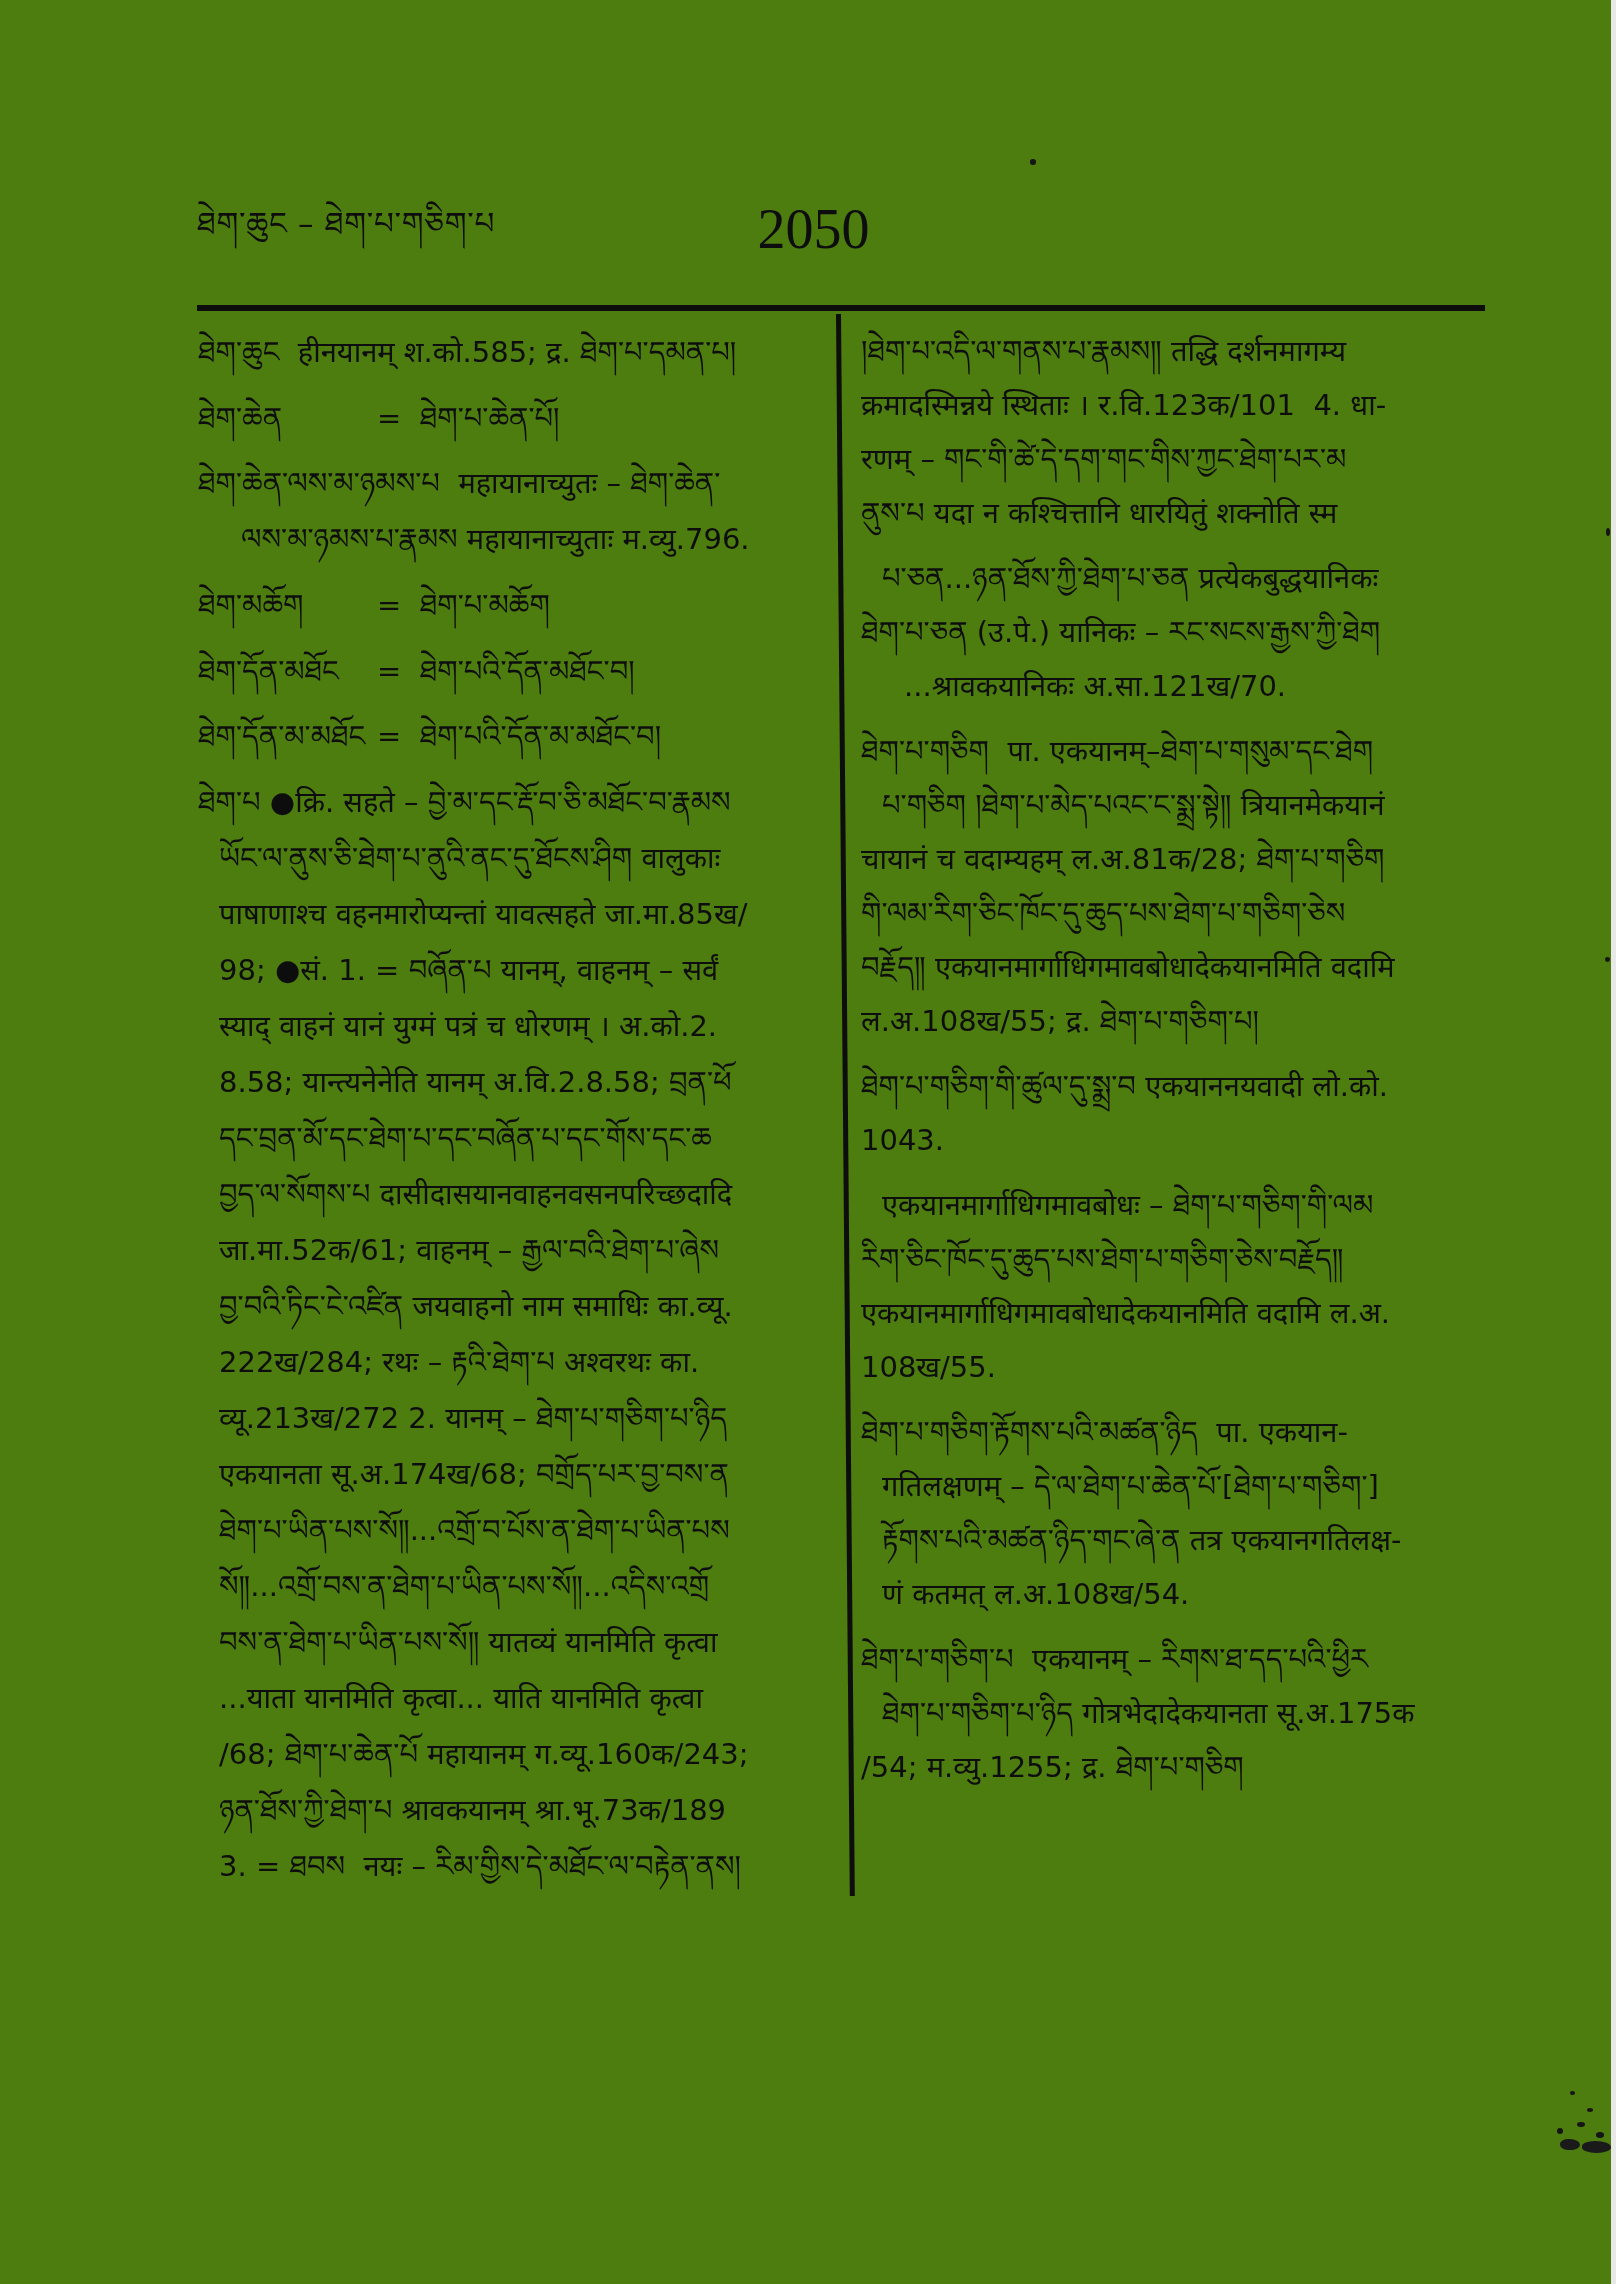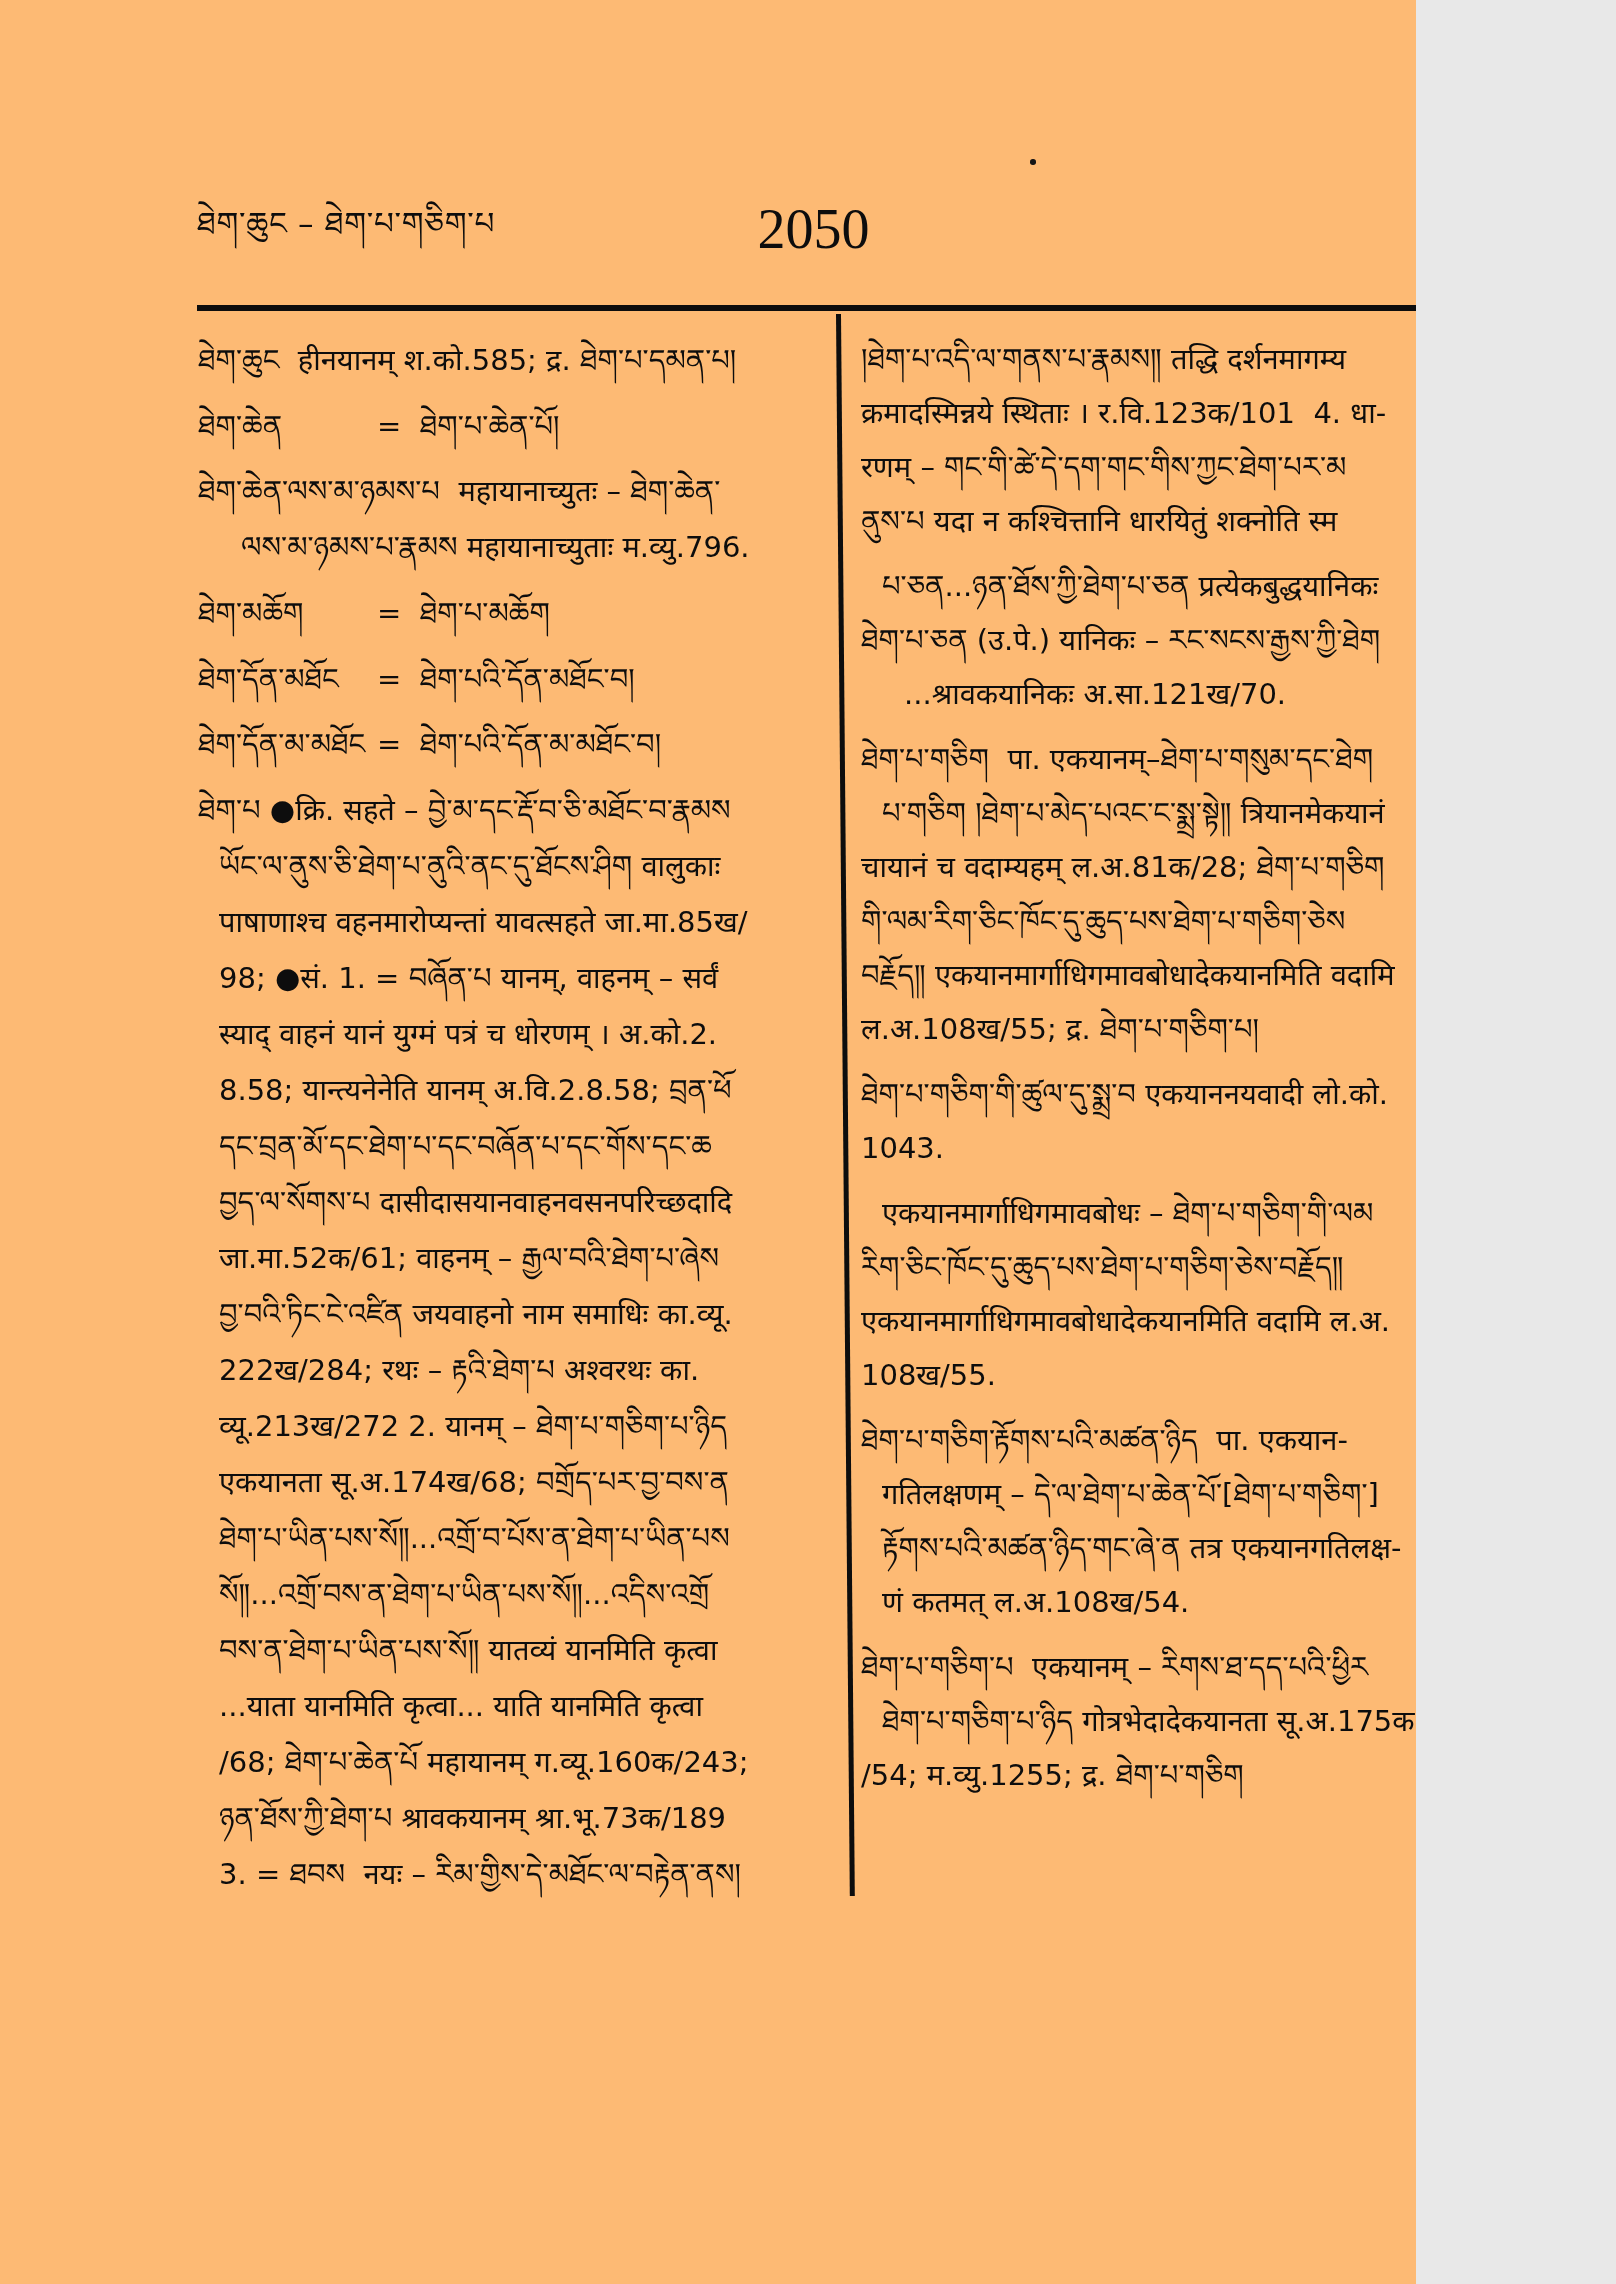--- a/index.html
+++ b/index.html
@@ -1,19 +1,19 @@
 <!DOCTYPE html>
 <html style="font-size:11px"><head>
 <meta charset="utf-8">
 <style>
   html,body{margin:0;padding:0;background:#e8e8e8;}
   .page{
     position:relative;
-    width:1416px;height:2284px;
-    background:#fdba74;
+    width:1611px;height:2284px;
+    background:#4d7c0f;
     overflow:hidden;
     font-family:"DejaVu Sans","Liberation Sans",sans-serif;
     color:#0d0d0d;
   }
   
   .running-head{
     position:absolute;left:197px;top:206px;
     font-size:31px;line-height:1.1;white-space:pre;
     letter-spacing:0.7px;
   }
@@ -25,21 +25,21 @@
   .header-rule{
     position:absolute;left:197px;top:305px;width:1288px;height:5.6px;
     background:#0d0d0d;
   }
   .column-divider{
     position:absolute;left:836px;top:314px;width:4.9px;height:1582px;
     background:#0d0d0d;
     transform:rotate(-0.5deg);transform-origin:top center;
   }
   
-  .col{position:absolute;top:332px;overflow:hidden;}
+  .col{position:absolute;top:324px;overflow:hidden;}
   .col-left{left:198px;width:612px;height:1669px;}
   .col-right{left:861px;width:626px;height:1620px;}
   .entry{margin:0 0 9.7px 0;}
   .col-right .entry{margin-bottom:11px;}
   .line{
     white-space:pre;overflow:hidden;
     font-size:29px;
   }
   .col-left .line{line-height:56px;height:56px;}
   .col-right .line{line-height:54px;height:54px;}

